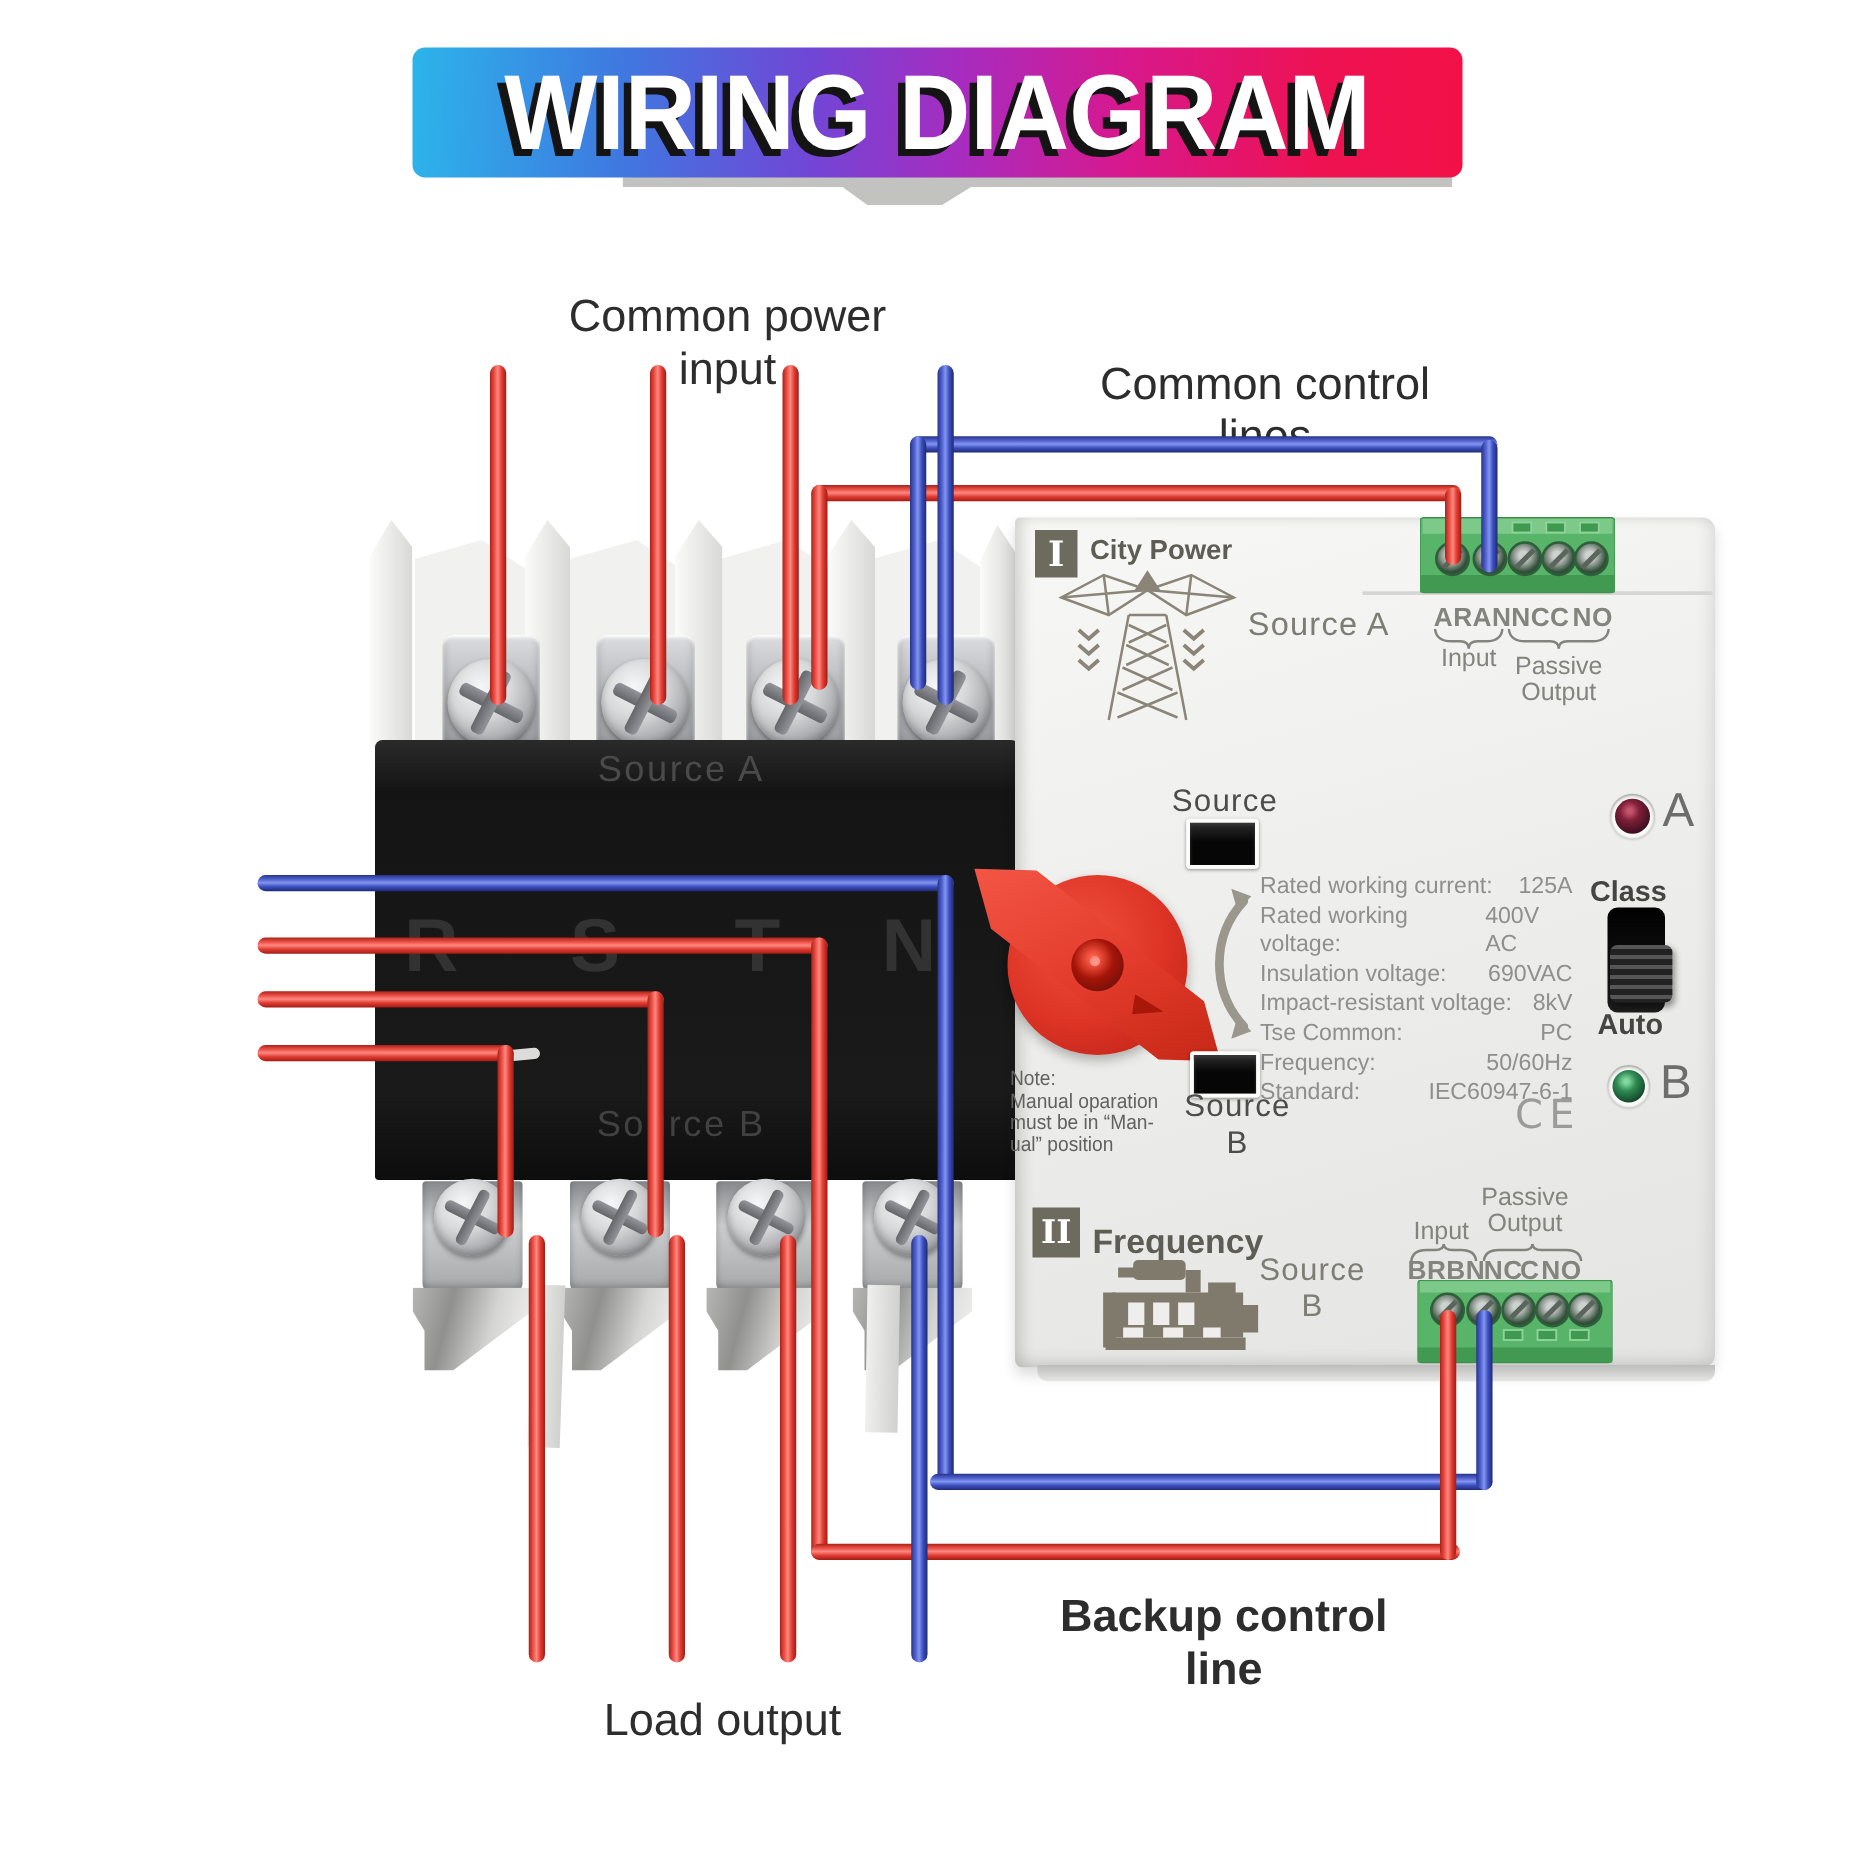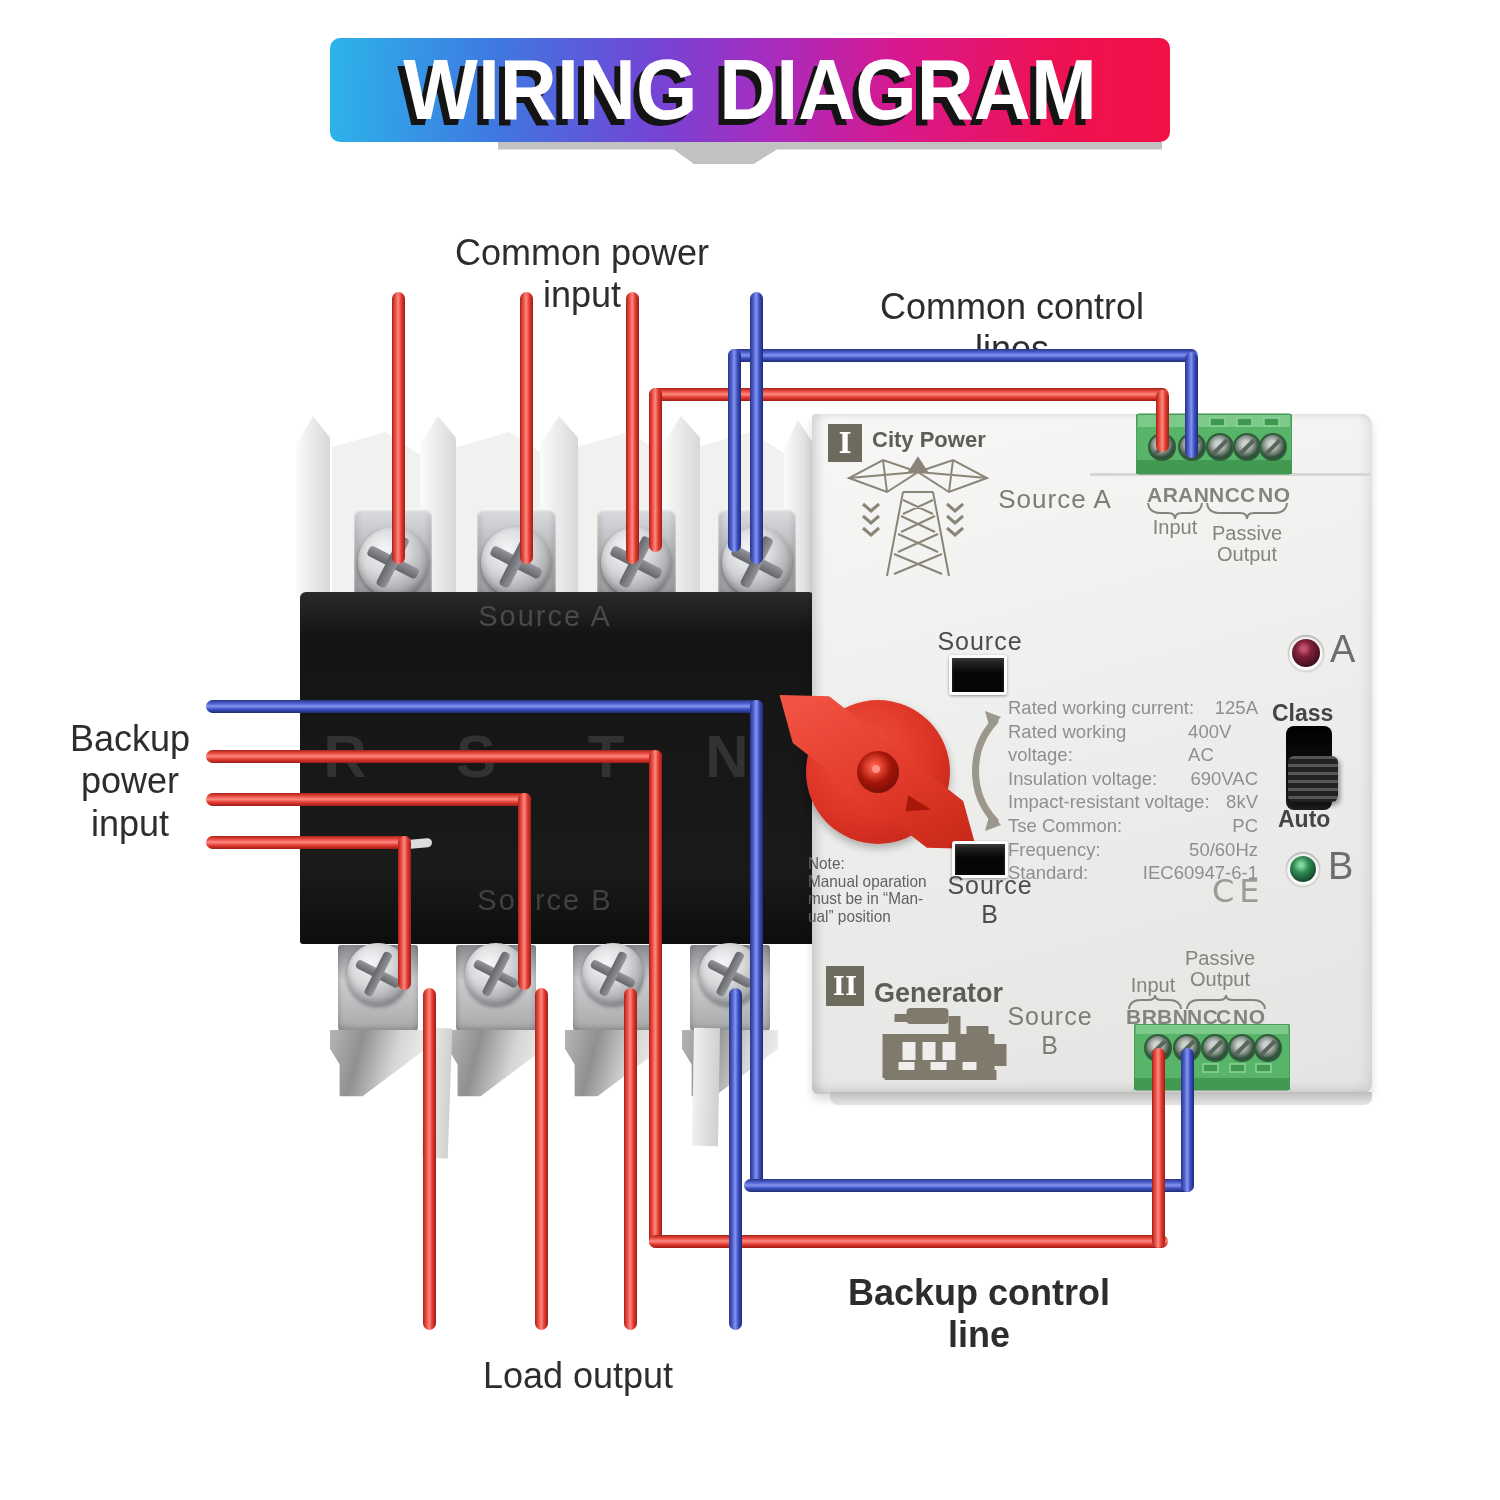--- a/index.html
+++ b/index.html
@@ -52,25 +52,20 @@
 
   <div class="abs" style="left:330px;top:38px;width:840px;height:104px;border-radius:10px;
               background:linear-gradient(92deg,#2cb4ea 0%,#3f78e0 20%,#7146d6 38%,#a72cc0 52%,#d8188c 68%,#ee1253 86%,#f31047 100%);">
     <div style="position:absolute;inset:0;display:flex;align-items:center;justify-content:center;
                 font-size:79px;font-weight:bold;color:#fff;transform:scaleY(1.08);
                 text-shadow:-6px 5px 0 #141414;white-space:nowrap;">WIRING DIAGRAM</div>
   </div>
 
   <div class="lbl" style="left:412px;top:232px;width:340px;">Common power input</div>
   <div class="lbl" style="left:842px;top:286px;width:340px;">Common control lines</div>
-  <div class="lbl" style="left:48px;top:718px;width:164px;">
-    <div>Backup</div>
-    <div>power</div>
-    <div>input</div>
-  </div>
   <div class="lbl" style="left:476px;top:1355px;width:204px;">Load output</div>
   <div class="lbl" style="left:818px;top:1272px;width:322px;font-weight:bold;">Backup control line</div>
 
   <div class="backpanel" style="left:332px;top:432px;width:92px;height:168px;"></div>
   <div class="backpanel" style="left:456px;top:432px;width:92px;height:168px;"></div>
   <div class="backpanel" style="left:576px;top:432px;width:92px;height:168px;"></div>
   <div class="backpanel" style="left:698px;top:432px;width:92px;height:168px;"></div>
   <div class="blade" style="left:296px;top:416px;width:34px;height:182px;"></div>
   <div class="blade" style="left:420px;top:416px;width:36px;height:182px;"></div>
   <div class="blade" style="left:540px;top:416px;width:38px;height:182px;"></div>
@@ -248,21 +243,21 @@
     <div>Note:</div>
     <div>Manual oparation</div>
     <div>must be in “Man-</div>
     <div>ual” position</div>
   </div>
   <div class="win" style="left:952px;top:841px;width:50px;height:31px;"></div>
   <div class="abs" style="left:935px;top:871px;width:110px;text-align:center;font-size:25px;color:#4c4c4c;letter-spacing:1px;">Source B</div>
 
   <div class="abs" style="left:826px;top:966px;width:38px;height:40px;background:#6d6b5e;color:#fff;
               font-family:'DejaVu Serif',serif;font-size:26px;font-weight:bold;display:flex;align-items:center;justify-content:center;">II</div>
-  <div class="abs" style="left:874px;top:978px;font-size:27px;font-weight:bold;color:#5d5d55;">Generator</div>
+  <div class="abs" style="left:874px;top:978px;font-size:27px;font-weight:bold;color:#5d5d55;">Frequency</div>
   <svg class="abs" style="left:872px;top:1006px;" width="145" height="84" viewBox="0 0 140 84">
     <g fill="#7f7a6c">
       <rect x="20" y="8" width="14" height="8"></rect>
       <rect x="32" y="2" width="42" height="16" rx="4"></rect>
       <rect x="74" y="10" width="12" height="18"></rect>
       <rect x="8" y="28" width="10" height="44"></rect>
       <rect x="15" y="28" width="105" height="36"></rect>
       <rect x="92" y="20" width="22" height="10"></rect>
       <rect x="118" y="38" width="14" height="22"></rect>
       <rect x="10" y="64" width="112" height="10"></rect>

